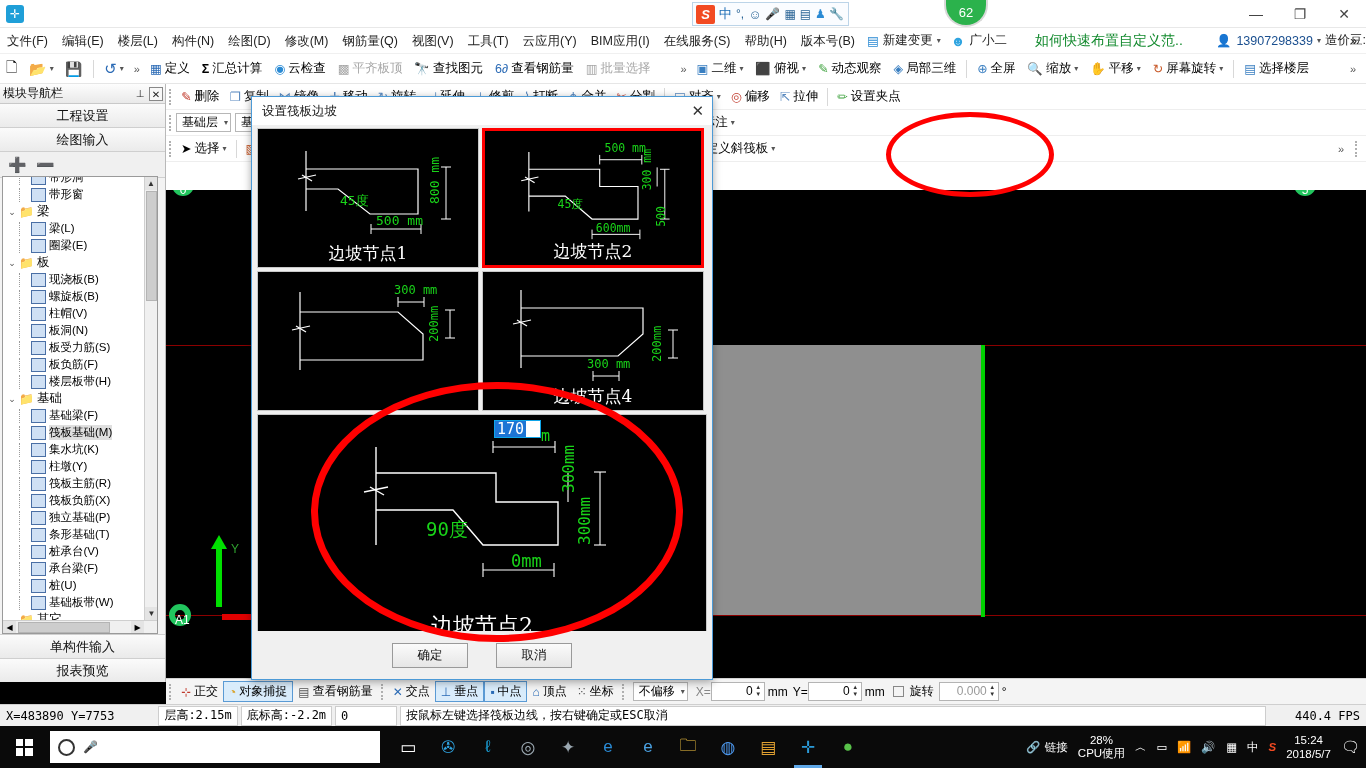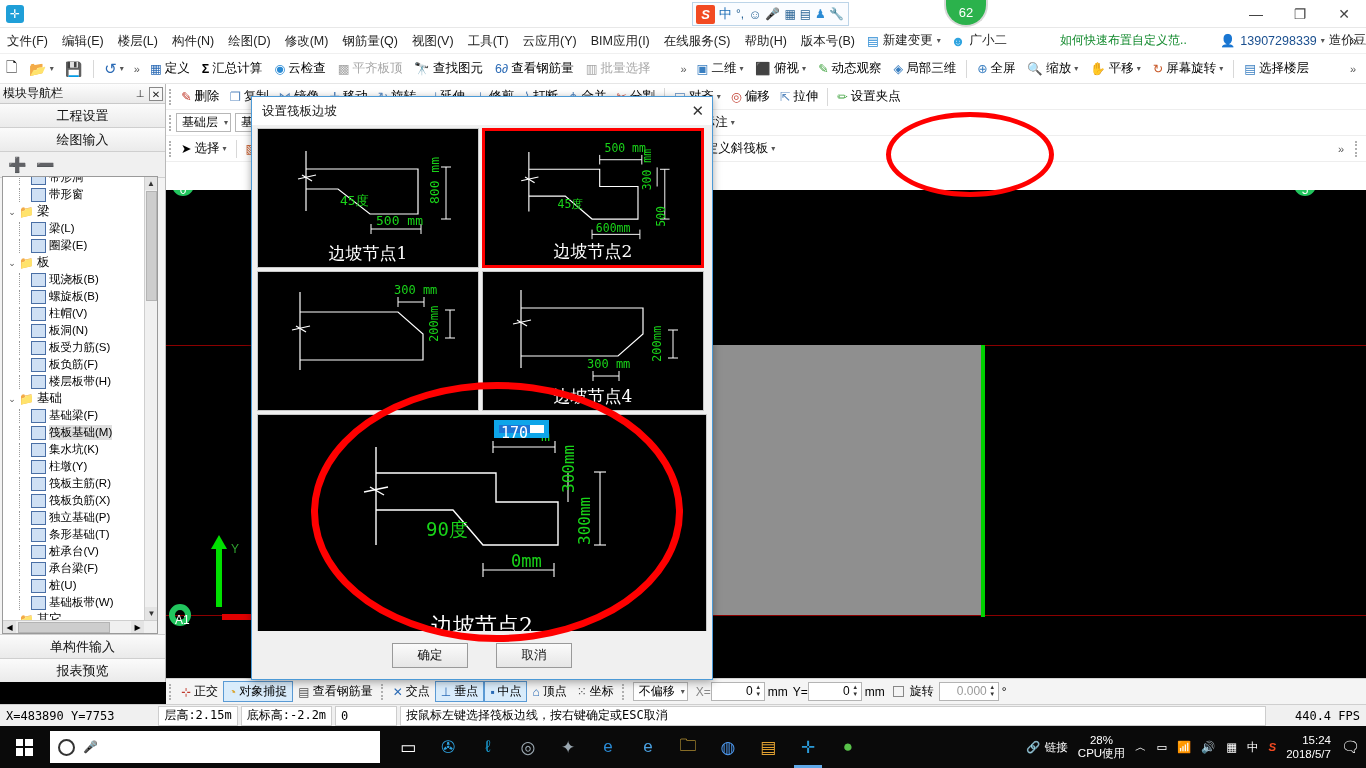--- a/index.html
+++ b/index.html
@@ -48,21 +48,21 @@
   }
 
   
   .menubar {
     position: absolute; top: 28px; left: 0; width: 1366px; height: 26px;
     background: #ffffff; display: flex; align-items: center;
     font-size: 12.5px; color: #222; border-bottom: 1px solid #f0f0f0;
   }
   .menu-item { padding: 0 7px; height: 22px; line-height: 22px; white-space: nowrap; }
   .menu-extra { display: flex; align-items: center; gap: 4px; padding: 0 5px; white-space: nowrap; }
-  .green-link { color: #138a2e; font-size: 12px; margin-left: 25px; }
+  .green-link { color: #138a2e; font-size: 14px; }
   .blue-num { color: #1a4f8f; }
   .caret { font-size: 8px; color: #555; }
 
   
   .toolbar1 {
     position: absolute; top: 54px; left: 0; width: 1366px; height: 30px;
     background: #ffffff; display: flex; align-items: center;
     border-bottom: 1px solid #e6e6e6; font-size: 12.5px;
   }
   .tb-item { display: flex; align-items: center; gap: 3px; padding: 0 6px; height: 24px; white-space: nowrap; }
@@ -184,21 +184,21 @@
     position: absolute; bottom: 2px; width: 100%; text-align: center;
     color: #fff; font-size: 17px; font-family: "DejaVu Serif", serif;
   }
   .preview {
     margin-top: 3px; width: 450px; height: 234px; background: #000;
     border: 1px solid #c8c8c8; position: relative; overflow: hidden;
   }
   .preview .opt-label { font-size: 22px; bottom: 6px; }
   .dim-input {
     position: absolute; display: flex; align-items: stretch; height: 18px;
-    border: 5px solid #0ea5e9; background: #fff;
+    border: 1px solid #0ea5e9; background: #fff;
   }
   .dim-input .val {
     background: #1d74d4; color: #fff; font-size: 15px; padding: 0 2px;
     font-family: "DejaVu Sans Mono", monospace; line-height: 16px;
   }
   .dim-input .blank { width: 14px; background: #fff; }
   .dlg-btns {
     position: absolute; bottom: 0; left: 0; width: 100%; height: 48px;
     display: flex; align-items: center; justify-content: center; gap: 28px;
     background: #f0f0f0;
@@ -252,21 +252,21 @@
   }
   .search-circ { width: 17px; height: 17px; border: 2px solid #333; border-radius: 50%; flex: none; }
   .tb-icons { display: flex; align-items: center; gap: 0px; margin-left: 8px; }
   .tb-ico {
     width: 40px; height: 42px; display: flex; align-items: center; justify-content: center;
     font-size: 17px; color: #fff; position: relative;
   }
   .tb-ico.active::after { content:''; position: absolute; bottom: 0; left: 6px; right: 6px; height: 3px; background: #5fa8e8; }
   .tray { margin-left: auto; display: flex; align-items: center; gap: 10px; padding-right: 6px; color: #fff; font-size: 11.5px; }
   .tray .cpu { text-align: center; line-height: 13px; }
-  .clock { text-align: right; line-height: 14px; font-size: 11.5px; }
+  .clock { text-align: center; line-height: 14px; font-size: 11.5px; }
 </style>
 </head>
 <body>
 
 <div id="app">
 
   <div class="titlebar">
     <div class="app-logo">✛</div>
 
     <div class="ime-bar">

